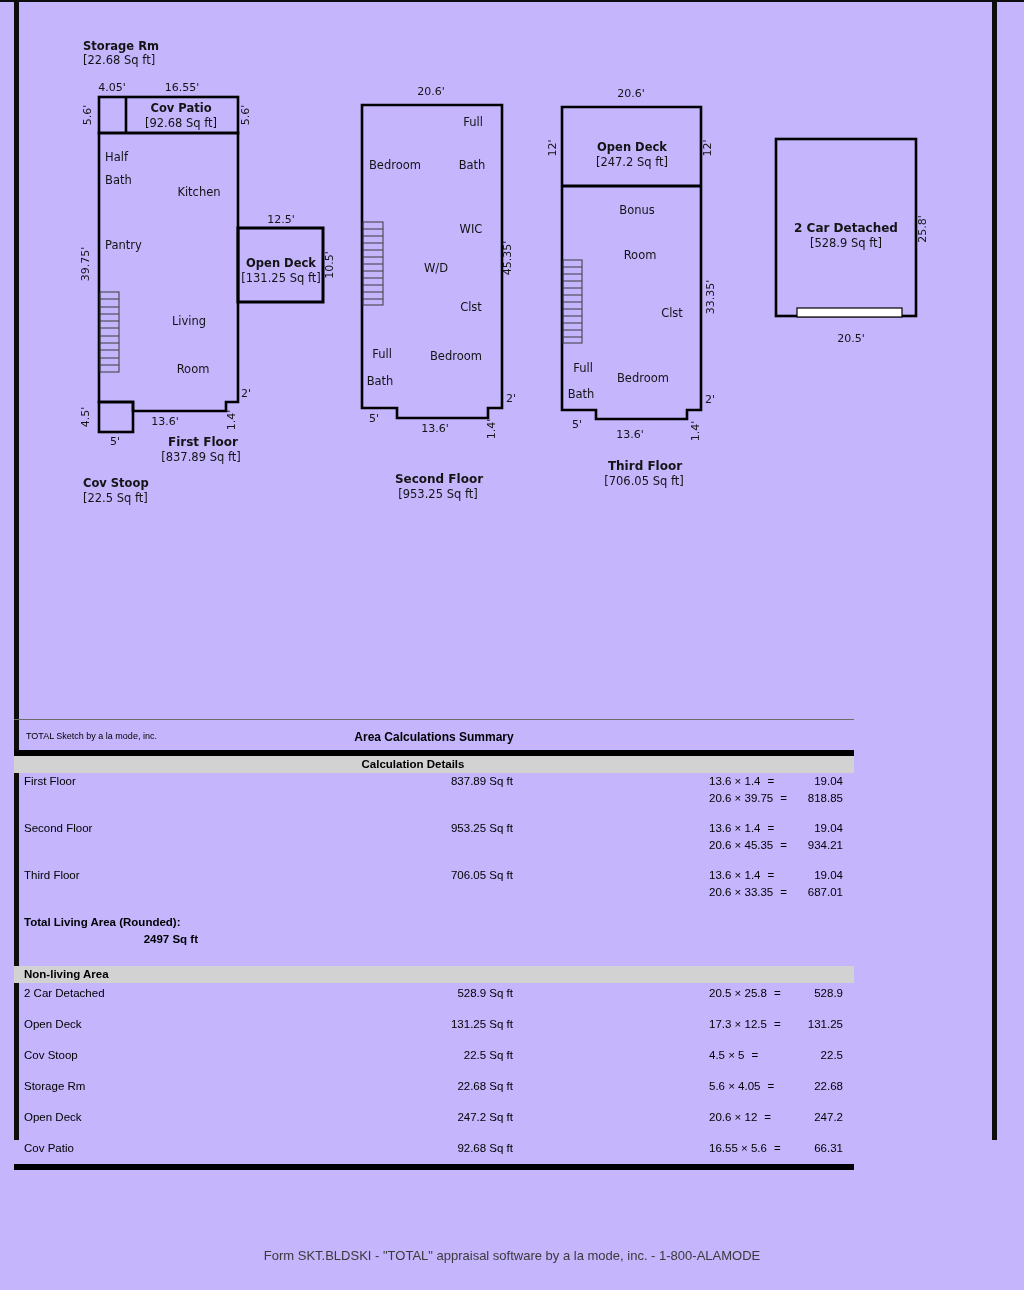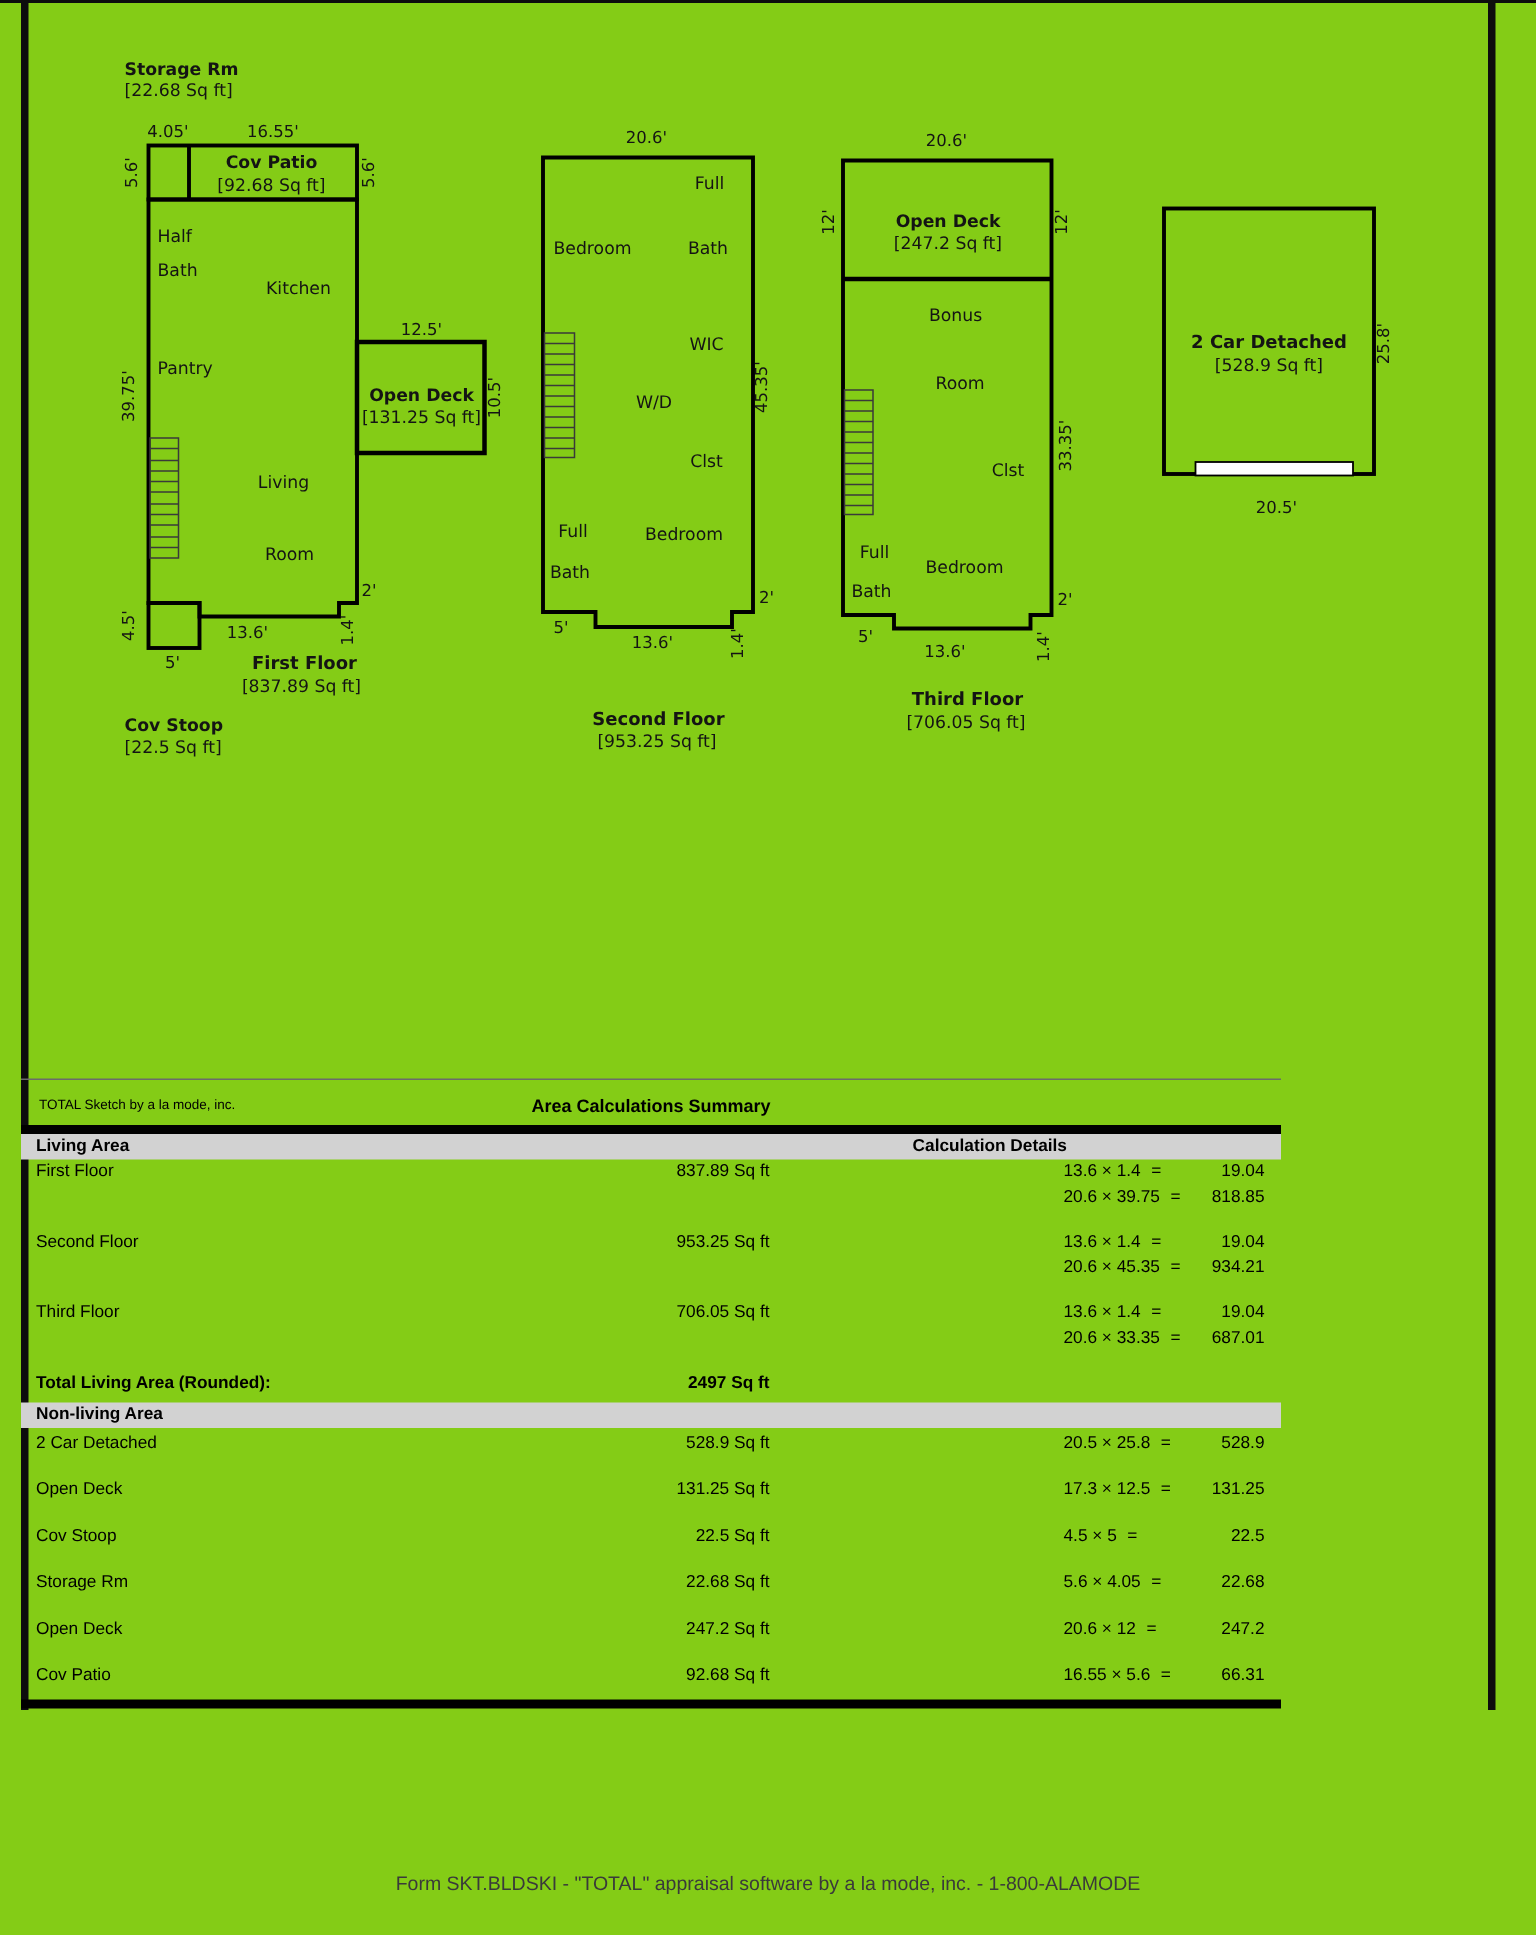--- a/index.html
+++ b/index.html
@@ -1,16 +1,16 @@
 <!DOCTYPE html>
 <html><head>
 <meta charset="utf-8">
 <style>
   html,body{margin:0;padding:0;background:#fff;}
-  .page{position:relative;width:1024px;height:1290px;background:#84cc16;overflow:hidden;
+  .page{position:relative;width:1024px;height:1290px;background:#c4b5fd;overflow:hidden;
         font-family:"Liberation Sans",sans-serif;color:#000;}
   .frame-top{position:absolute;top:0;left:0;width:1024px;height:2px;background:#0d0d0d;}
   .frame-left{position:absolute;top:0;left:14px;width:5px;height:1140px;background:#0d0d0d;}
   .frame-right{position:absolute;top:0;left:992px;width:5px;height:1140px;background:#0d0d0d;}
   .sketch{position:absolute;top:0;left:0;}
   .sketch text{font-family:"DejaVu Sans",sans-serif;font-size:11.5px;fill:#141414;}
   .sketch .dim{font-size:11px;}
   .sketch .b{font-weight:bold;}
   .sketch .t{font-size:12px;font-weight:bold;}
   .wall{fill:none;stroke:#000;stroke-width:2.6;}
@@ -30,21 +30,21 @@
   .details-head{width:430px;text-align:center;}
   .row{display:flex;align-items:flex-start;}
   .living-row{margin-bottom:13px;}
   .nl-row{margin-bottom:14px;}
   #nonliving-rows{padding-top:2px;}
   #nonliving-rows .nl-row:last-child{margin-bottom:7px;}
   .col-calc{width:145px;margin-left:auto;padding-right:11px;box-sizing:border-box;}
   .calc-line{display:flex;width:100%;align-items:flex-end;}
   .calc-line .eq{margin-left:7px;}
   .calc-line .res{margin-left:auto;}
-  .total-row{font-weight:bold;margin-bottom:4px;}
+  .total-row{font-weight:bold;margin-bottom:18px;flex-direction:column;}
   .footer{position:absolute;top:1248px;left:0;width:100%;text-align:center;
           font-size:13px;color:#3a3a3a;}
 </style>
 </head>
 <body>
 
 <div class="page">
   <div class="frame-top"></div>
   <div class="frame-left"></div>
   <div class="frame-right"></div>
@@ -156,21 +156,20 @@
   </svg>
 
   <div class="summary">
     <div class="brand-row">
       <span class="brand">TOTAL Sketch by a la mode, inc.</span>
       <span class="sum-title">Area Calculations Summary</span>
     </div>
     <div class="thick"></div>
 
     <div class="band">
-      <span class="col-name">Living Area</span>
       <span class="col-area"></span>
       <span class="details-head">Calculation Details</span>
     </div>
 
     <div id="living-rows">
         <div class="row living-row">
           <span class="col-name">First Floor</span>
           <span class="col-area">837.89 Sq ft</span>
           <span class="col-calc">
             <span class="calc-line">

